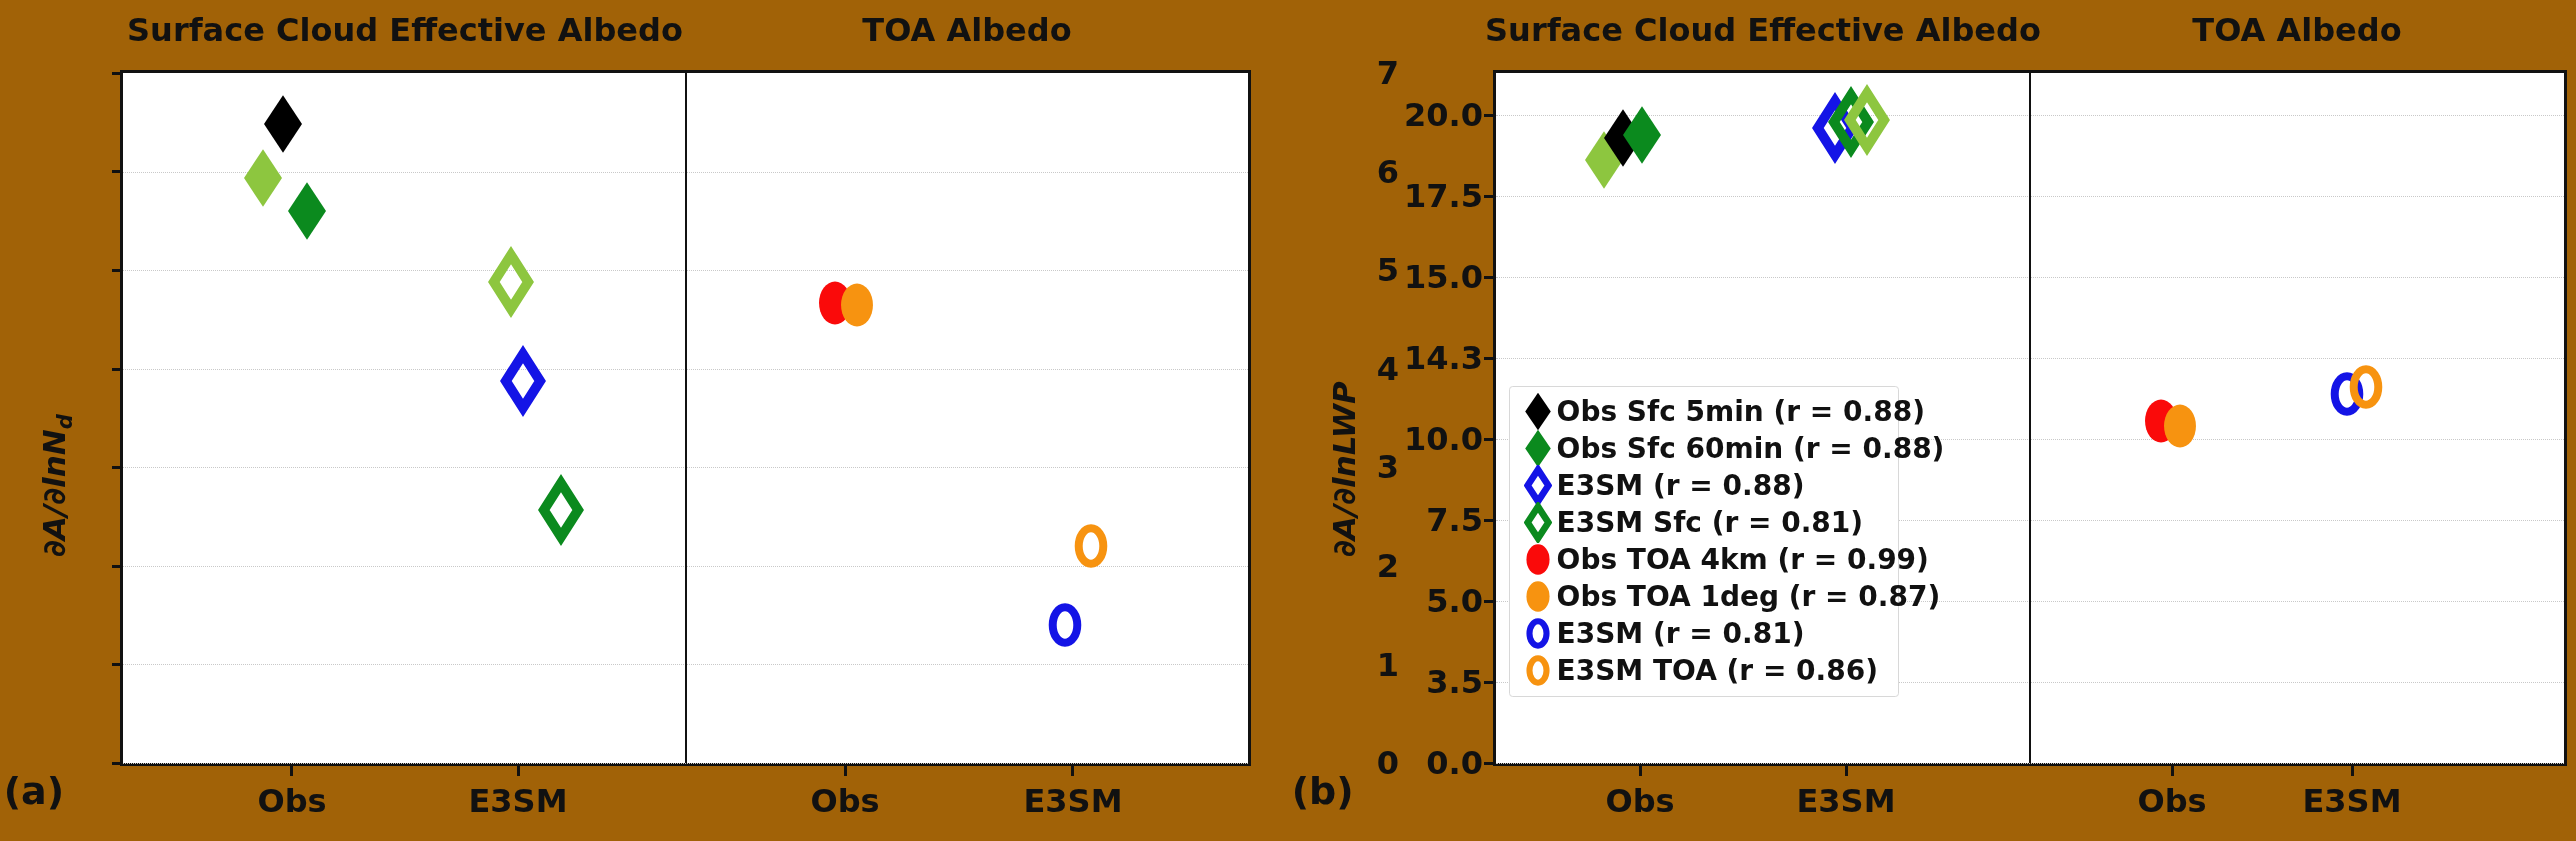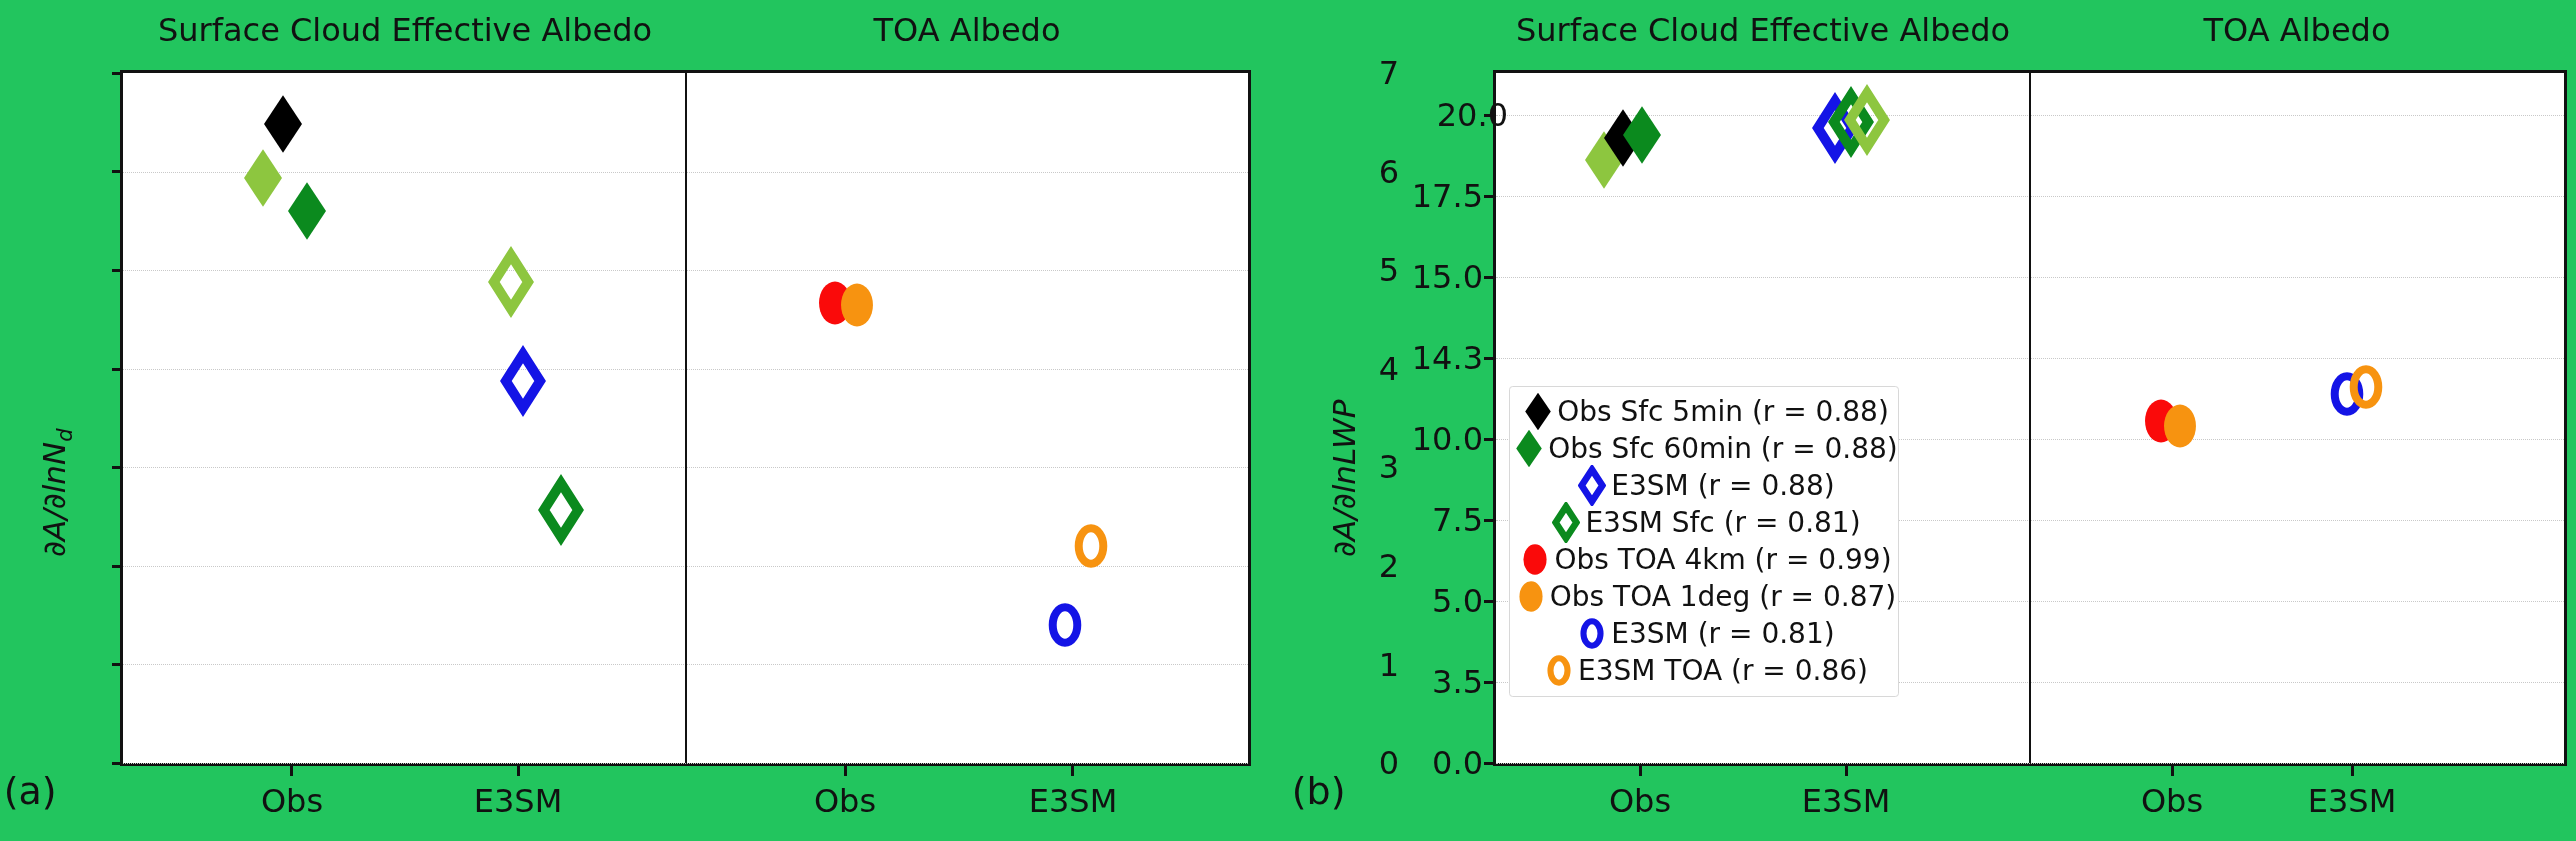--- a/index.html
+++ b/index.html
@@ -5,22 +5,23 @@
   * { box-sizing: border-box; }
   html, body {
     margin: 0; padding: 0;
     background: #ffffff;
     font-family: "DejaVu Sans", sans-serif;
   }
   #root {
     position: relative;
     width: 2576px;
     height: 841px;
-    background: #22c55e;
+    background: #a16207;
     overflow: hidden;
+    font-weight: bold;
   }
 
   .panel { position: absolute; top: 0; height: 841px; }
   #panel-a { left: 0px;   width: 1288px; }
   #panel-b { left: 1288px; width: 1288px; }
 
   
   .plot {
     position: absolute;
     background: #ffffff;
@@ -116,21 +117,20 @@
     width: 390px;
     background: #ffffff;
     border: 1.8px solid #d8d8d8;
     border-radius: 3.7px;
     padding: 6.1px 8.6px 7.4px 8.6px;
   }
   .legend-row {
     display: flex;
     align-items: center;
     height: 37px;
-    justify-content: center;
   }
   .legend-swatch {
     width: 38px;
     display: flex;
     align-items: center;
     justify-content: center;
     flex: 0 0 38px;
   }
   .legend-label {
     font-size: 28px;
@@ -399,21 +399,21 @@
     <div class="ytick" style="top: 520px; right: 1093px;">7.5</div>
     <div class="ytick-mark" style="left: 1484px; top: 519px;"></div>
     <div class="ytick" style="top: 439px; right: 1093px; text-align: right;">10.0</div>
     <div class="ytick-mark" style="left: 1484px; top: 438px;"></div>
     <div class="ytick" style="top: 358px; right: 1093px;">14.3</div>
     <div class="ytick-mark" style="left: 1484px; top: 357px;"></div>
     <div class="ytick" style="top: 277px; right: 1093px;">15.0</div>
     <div class="ytick-mark" style="left: 1484px; top: 276px;"></div>
     <div class="ytick" style="top: 196px; right: 1093px;">17.5</div>
     <div class="ytick-mark" style="left: 1484px; top: 195px;"></div>
-    <div class="ytick" style="top: 115px; right: 1068px;">20.0</div>
+    <div class="ytick" style="top: 115px; right: 1093px;">20.0</div>
     <div class="ytick-mark" style="left: 1484px; top: 114px;"></div>
     <div class="xtick-mark" style="left: 1639px; top: 766px;"></div>
     <div class="xtick-label" style="left: 1640px; top: 782px;">Obs</div>
     <div class="xtick-mark" style="left: 1845px; top: 766px;"></div>
     <div class="xtick-label" style="left: 1846px; top: 782px;">E3SM</div>
     <div class="xtick-mark" style="left: 2171px; top: 766px;"></div>
     <div class="xtick-label" style="left: 2172px; top: 782px;">Obs</div>
     <div class="xtick-mark" style="left: 2351px; top: 766px;"></div>
     <div class="xtick-label" style="left: 2352px; top: 782px;">E3SM</div>
   </div>

